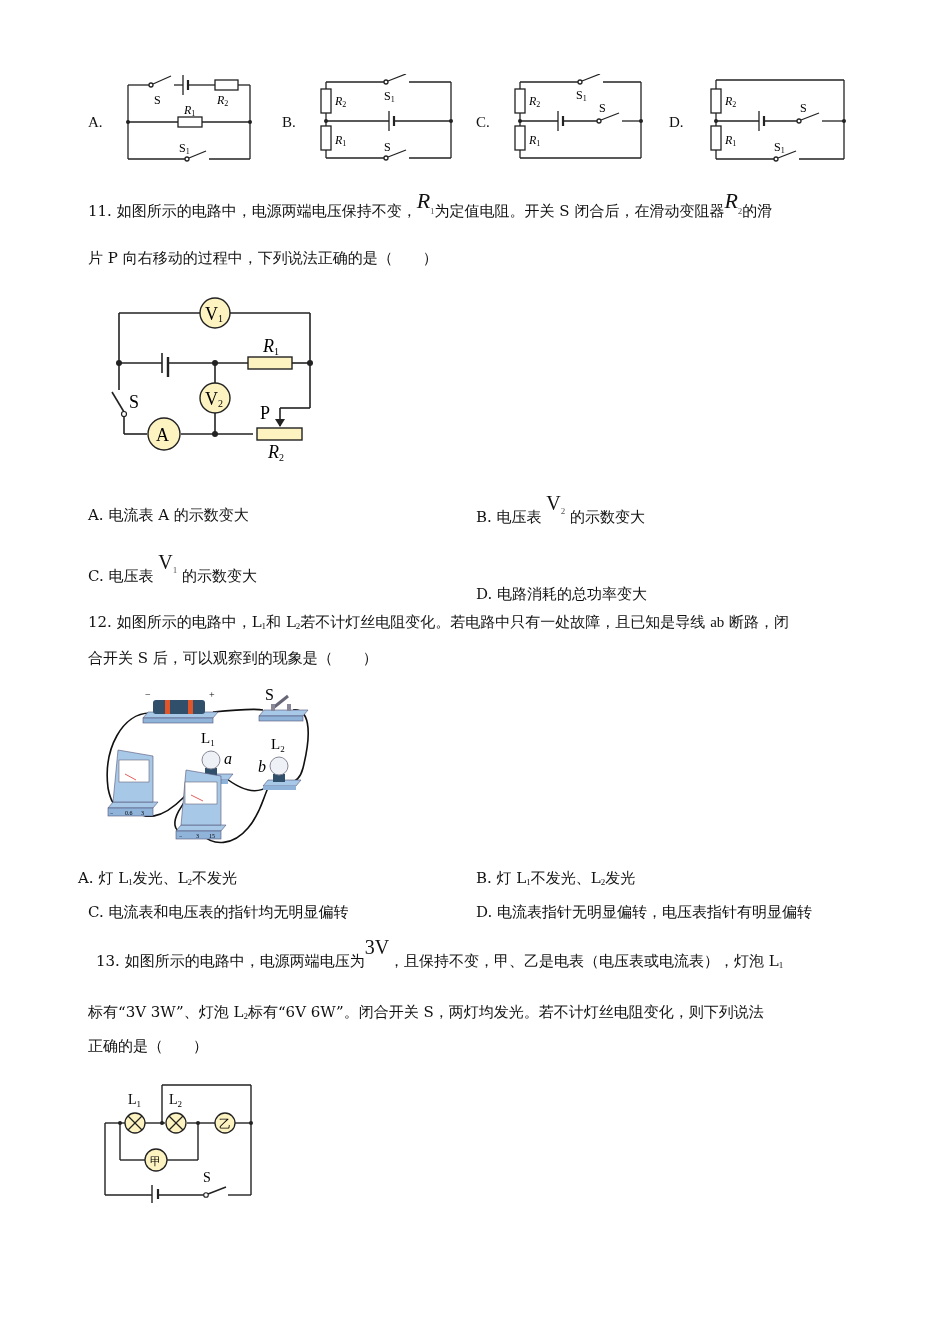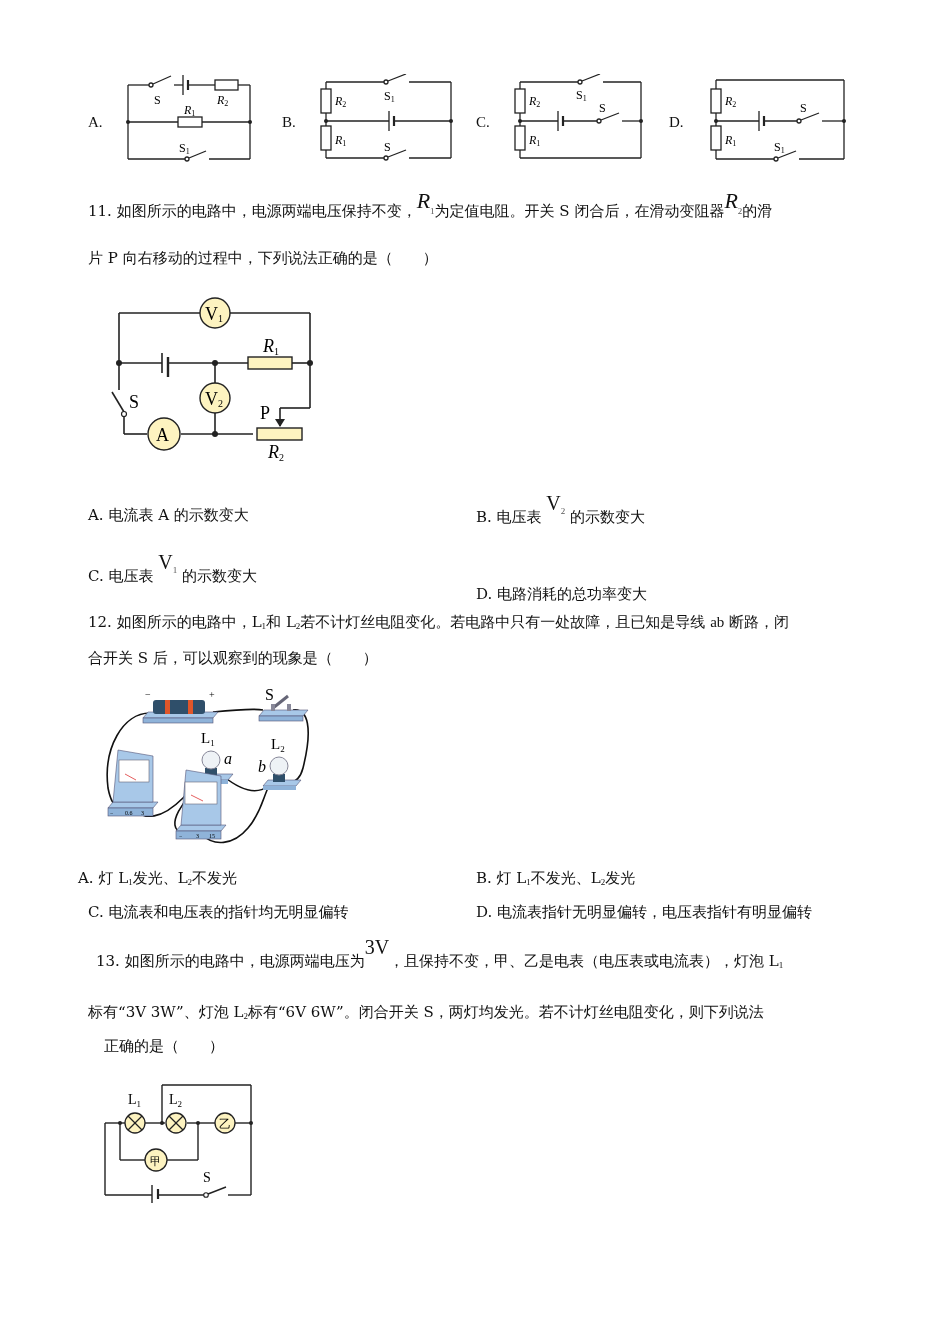--- a/index.html
+++ b/index.html
@@ -280,21 +280,21 @@
   <span>D.</span>&nbsp;<span>电流表指针无明显偏转，电压表指针有明显偏转</span>
 </div>
 
 <div class="abs txt" style="left:96px;top:950px;text-align:right;">
   <span>13.</span>
   <span>如图所示的电路中，电源两端电压为</span><span class="v-big">3V</span><span>，且保持不变，甲、乙是电表（电压表或电流表），灯泡 L</span><span class="sub">1</span>
 </div>
 <div class="abs txt" style="left:88px;top:1003px;">
   <span>标有“3V 3W”、灯泡 L</span><span class="sub">2</span><span>标有“6V 6W”。闭合开关 S，两灯均发光。若不计灯丝电阻变化，则下列说法</span>
 </div>
-<div class="abs txt" style="left:88px;top:1037px;margin-left:16px;">正确的是（　　）</div>
+<div class="abs txt" style="left:88px;top:1037px;">正确的是（　　）</div>
 
 <svg class="abs" style="left:100px;top:1078px;" width="160" height="125">
   <g stroke="#222" stroke-width="1.4" fill="none">
     <line x1="5" y1="45" x2="5" y2="117"></line>
     <line x1="5" y1="45" x2="25" y2="45"></line>
     <line x1="45" y1="45" x2="62" y2="45"></line>
     <line x1="62" y1="45" x2="62" y2="7"></line>
     <line x1="62" y1="7" x2="151" y2="7"></line>
     <line x1="151" y1="7" x2="151" y2="117"></line>
     <line x1="62" y1="45" x2="65" y2="45"></line>

